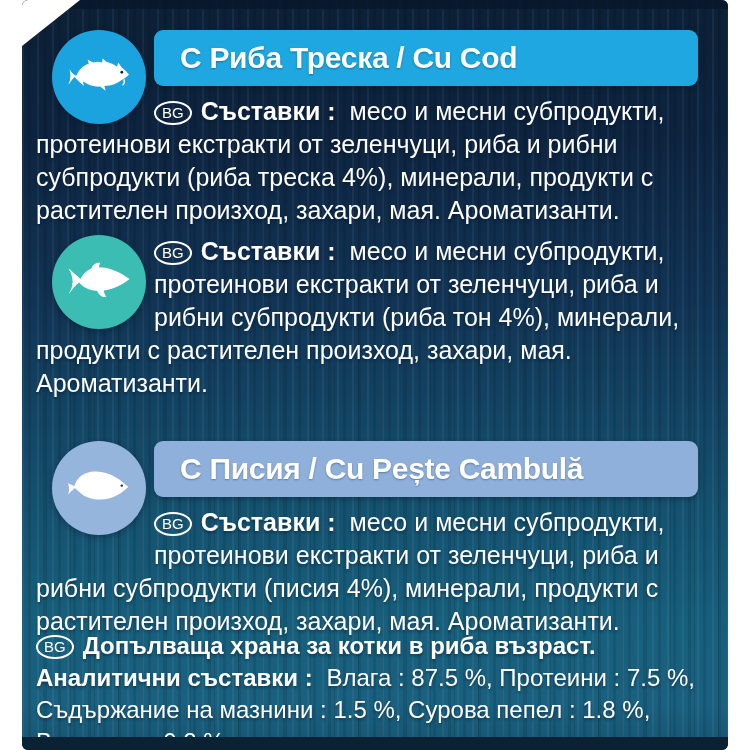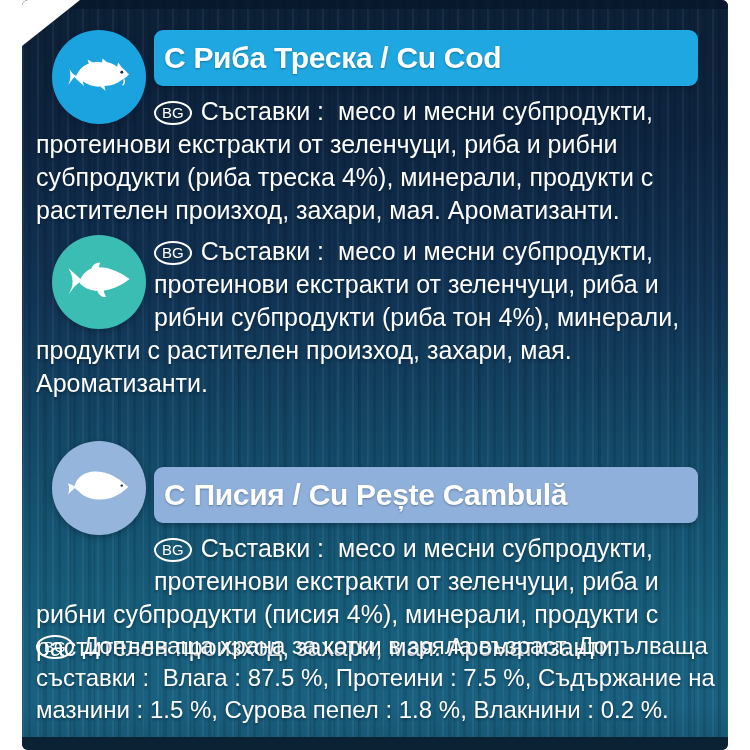--- a/index.html
+++ b/index.html
@@ -29,34 +29,34 @@
     margin:0 8px 2px 16px;
     display:flex;align-items:center;justify-content:center;
     box-shadow:0 2px 6px rgba(0,15,30,.35);
   }
   .s3 .circle{margin-bottom:32px;}
   .circle svg{width:66px;height:42px;display:block;}
 
   .banner{
     display:flex;align-items:center;
     height:56px;border-radius:9px;
-    padding-left:10px;margin-bottom:9px;
+    padding-left:26px;margin-bottom:9px;
     box-shadow:0 2px 5px rgba(0,15,30,.35);
   }
   .banner-title{
     color:#ffffff;font-size:30px;font-weight:bold;letter-spacing:-.3px;
     text-shadow:0 1px 2px rgba(0,25,50,.35);
     white-space:nowrap;
   }
 
   .ingredients, .footer-text{
     margin:0;color:#ffffff;font-size:25px;line-height:33px;
     text-shadow:0 2px 3px rgba(0,20,40,.45);
   }
-  .ingredients strong, .footer-text strong{font-weight:normal;margin-right:7px;text-align:right;}
+  .ingredients strong, .footer-text strong{font-weight:bold;margin-right:7px;text-align:right;}
 
   .bg-badge{
     display:inline-block;border:2px solid #ffffff;border-radius:50%;
     padding:1px 6px 2px 6px;margin-right:9px;
     font-size:15px;font-weight:normal;line-height:1.15;color:#fff;
     vertical-align:2px;text-shadow:none;
   }
 
   .footer{position:absolute;left:14px;right:10px;top:630px;clear:both;}
   .footer .footer-text{font-size:24px;line-height:32px;}
@@ -100,26 +100,26 @@
   </div>
 
   <div class="section s3">
     <div class="circle" style="background: rgb(150, 181, 221);">
       <svg viewBox="0 0 110 70">
         <path class="fish" d="M3,27 L17,33 L3,46 C6,40 6,32 3,27 Z"></path>
         <path class="fish" d="M14,33 C16,20 28,10 42,8 C60,5 78,13 89,21 C95,26 100,31 104,33 C97,40 87,48 73,52 C55,57 36,53 26,45 C19,39 15,36 14,33 Z"></path>
         <circle class="fish-eye" cx="93" cy="31" r="2"></circle>
       </svg>
     </div>
-    <div class="banner" style="background: rgb(143, 176, 218); margin-top: 26px;">
+    <div class="banner" style="background: rgb(143, 176, 218);">
       <span class="banner-title">С Писия / Cu Pește Cambulă</span>
     </div>
     <p class="ingredients"><span class="bg-badge">BG</span><strong>Съставки :</strong>
       <span>месо и месни субпродукти, протеинови екстракти от зеленчуци, риба и рибни субпродукти (писия 4%), минерали, продукти с растителен произход, захари, мая. Ароматизанти.</span></p>
   </div>
 
   <div class="footer">
-    <p class="footer-text"><span class="bg-badge">BG</span><strong>Допълваща храна за котки в зряла възраст. Допълваща съставки :</strong>
+    <p class="footer-text"><span class="bg-badge">BG</span><strong>Допълваща храна за котки в риба възраст. Аналитични съставки :</strong>
       <span>Влага : 87.5 %, Протеини : 7.5 %, Съдържание на мазнини : 1.5 %, Сурова пепел : 1.8 %, Влакнини : 0.2 %.</span></p>
   </div>
 
   <div class="bottom-strip"></div>
 </div>
 
 </body></html>

